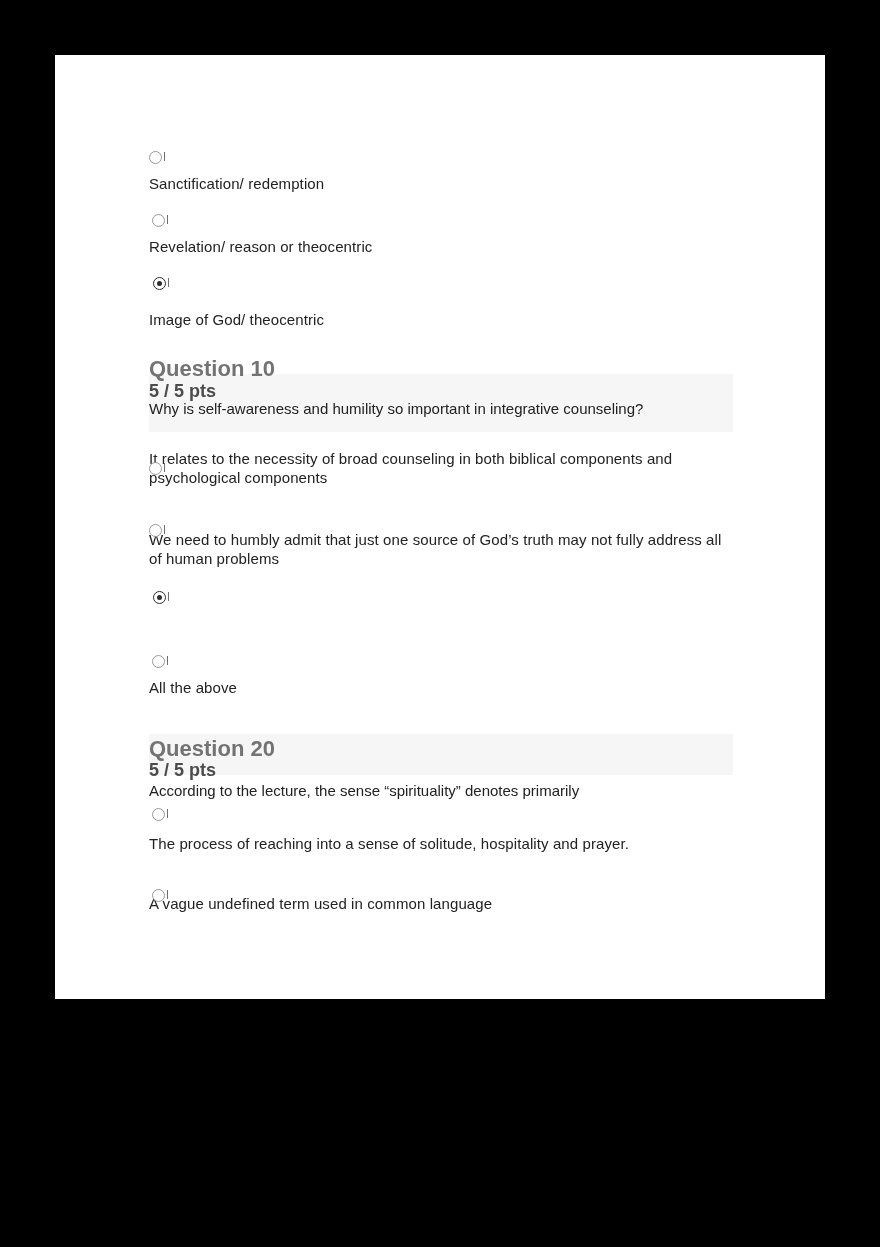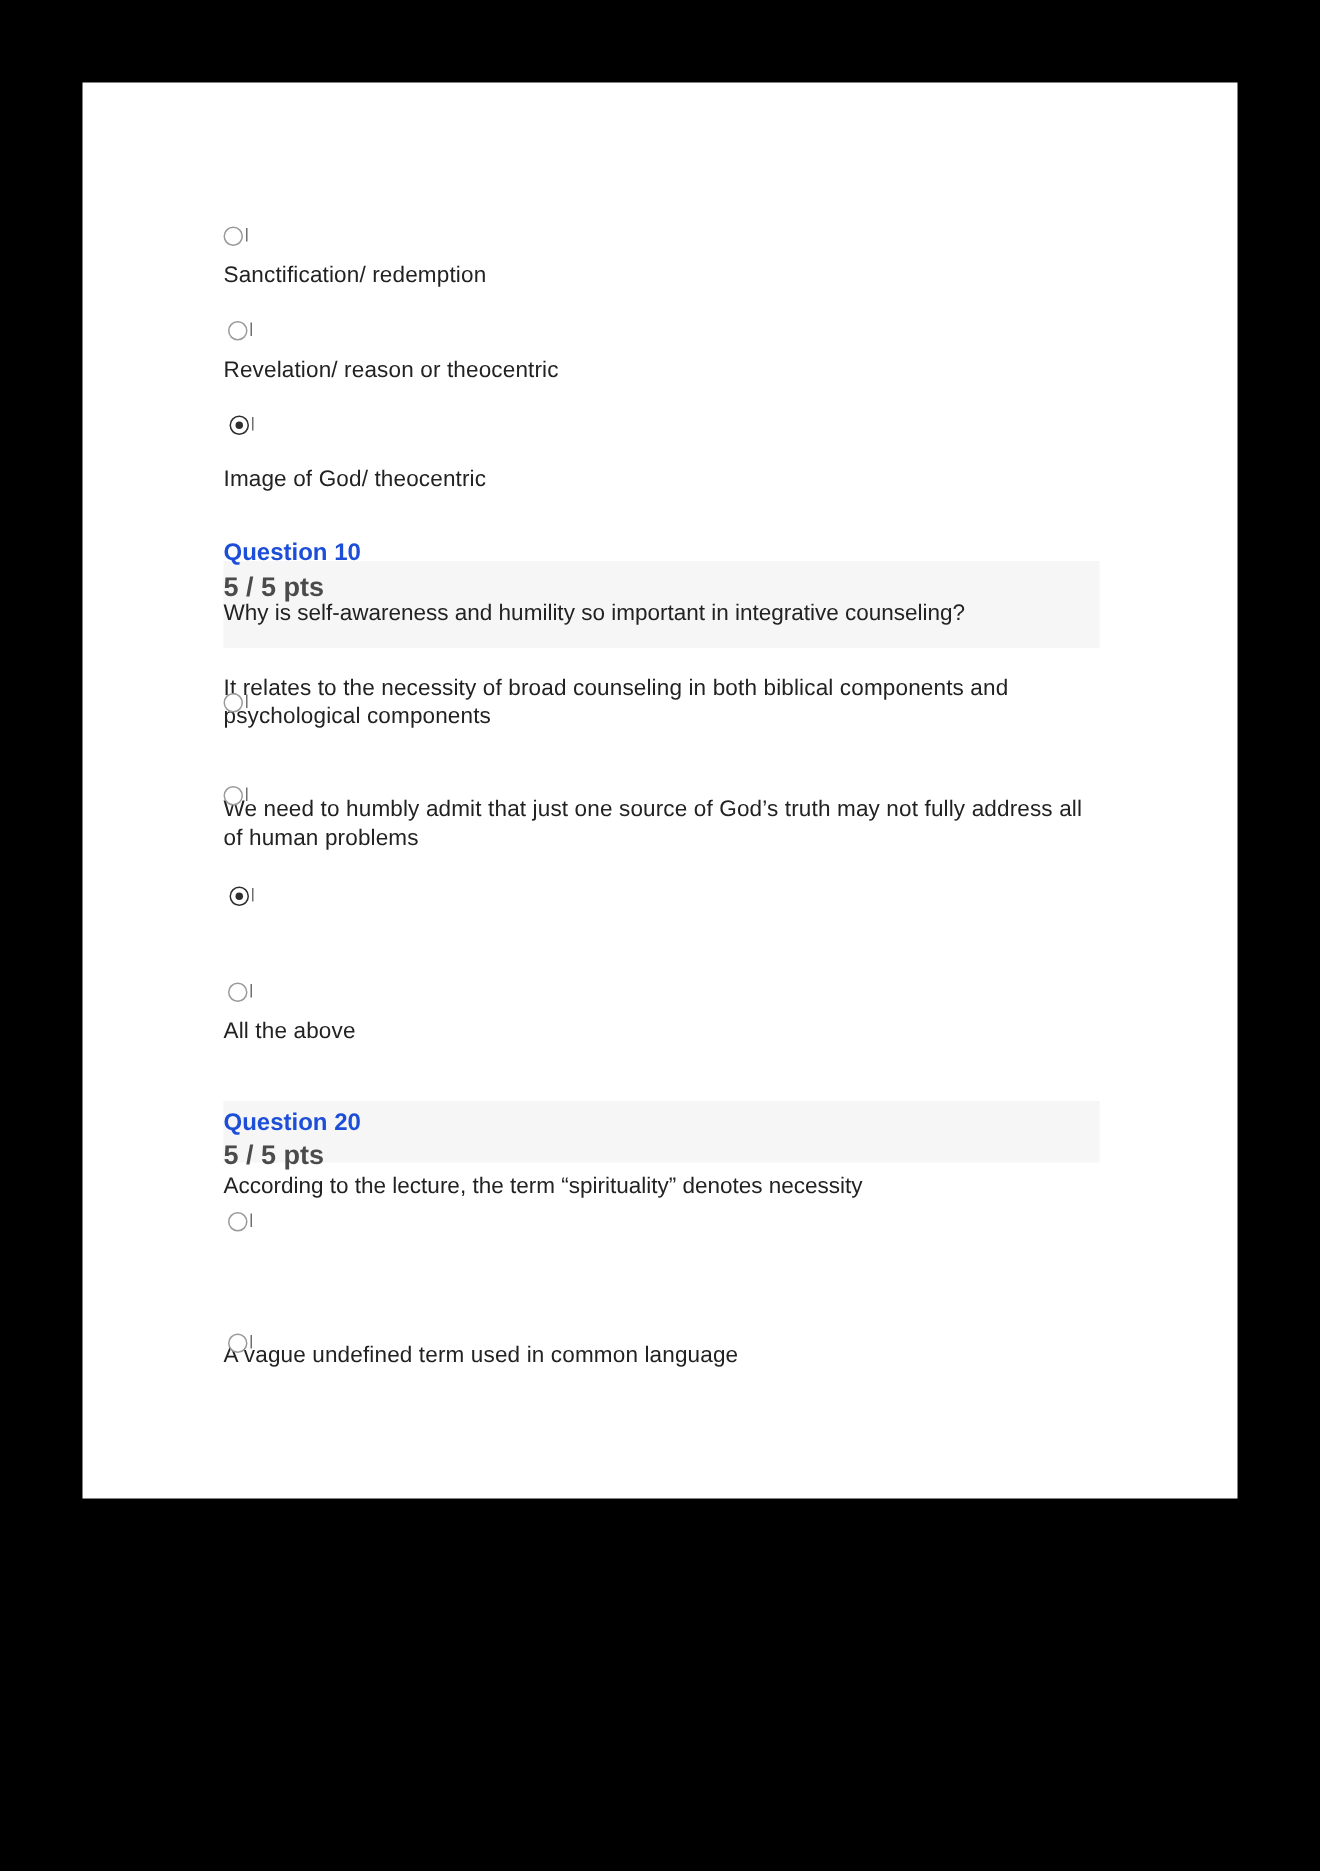--- a/index.html
+++ b/index.html
@@ -79,23 +79,23 @@
   }
 
   
   .qband {
     background: #f6f6f6;
     width: 584px;
     box-sizing: border-box;
     padding: 0;
   }
   .qtitle {
-    font-size: 16px;
+    font-size: 22px;
     font-weight: bold;
-    color: #1d4ed8;
+    color: #737373;
     line-height: 22px;
   }
   .qpts {
     font-size: 18px;
     font-weight: bold;
     color: #4b4b4b;
     line-height: 18px;
   }
   .qtext {
     font-size: 15px;
@@ -160,25 +160,26 @@
 
     <div class="qband abs" style="left:0; top:679px; height:41px;"></div>
 
     <div class="abs" style="left:0; top:683px;">
       <div class="qtitle">Question 20</div>
     </div>
     <div class="abs" style="left:0; top:706px;">
       <div class="qpts">5 / 5 pts</div>
     </div>
     <div class="abs" style="left:0; top:726px; width:584px;">
-      <div class="qtext">According to the lecture, the term “spirituality” denotes necessity</div>
+      <div class="qtext">According to the lecture, the sense “spirituality” denotes primarily</div>
     </div>
 
     <div class="abs" style="left:3px; top:753px;">
       <span class="radio"></span>
+      <div class="opt-text" style="margin-top:13px; margin-left:-3px;">The process of reaching into a sense of solitude, hospitality and prayer.</div>
     </div>
 
     <div class="abs" style="left:0; top:839px; width:584px;">
       <span class="radio abs" style="left:3px; top:-5px;"></span>
       <div class="opt-text">A vague undefined term used in common language</div>
     </div>
 
   </div>
 </div>
 

